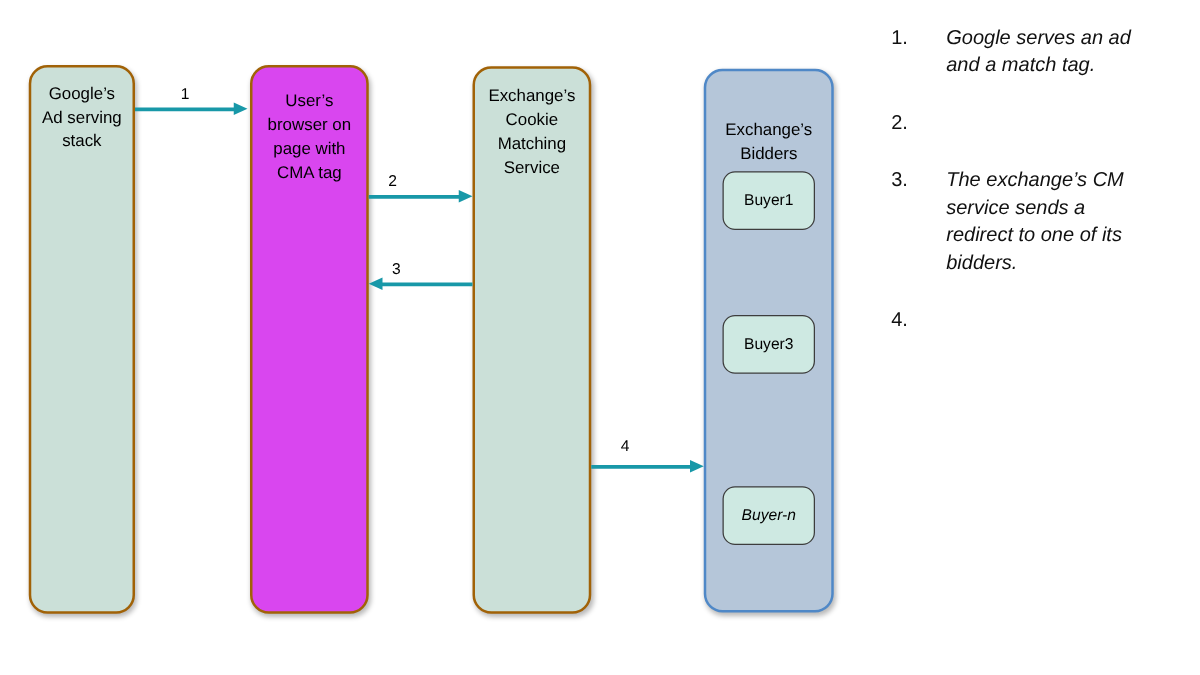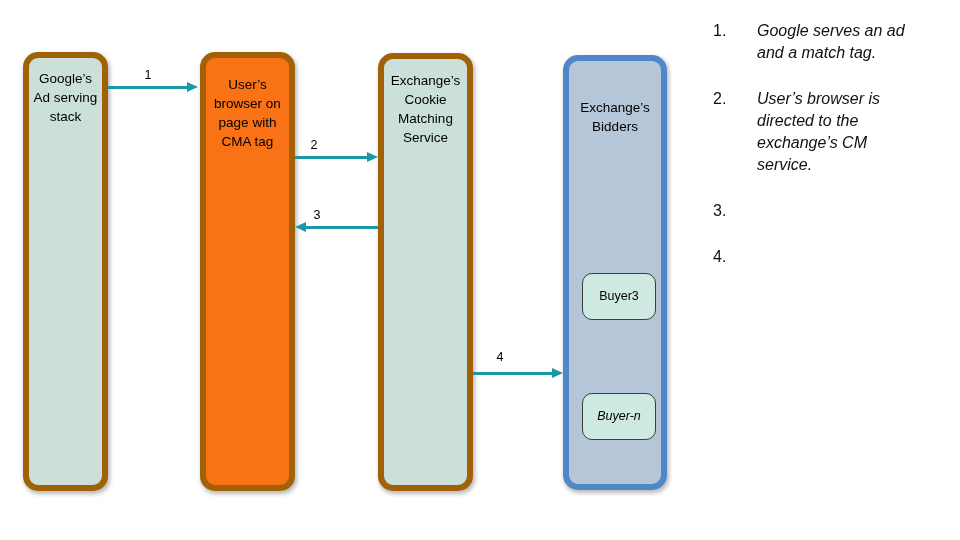--- a/index.html
+++ b/index.html
@@ -13,50 +13,50 @@
   #canvas {
     position: relative;
     width: 960px; height: 540px;
     background: #ffffff;
   }
 
   
   .node {
     position: absolute;
     box-sizing: border-box;
-    border: 6px solid #a16207;
+    border: 2px solid #a16207;
     border-radius: 15px;
     box-shadow: 1.5px 2.5px 4px rgba(0,0,0,0.28);
     text-align: center;
     font-size: 13.5px;
     line-height: 19px;
     white-space: pre-line;
   }
   #node-google   { left: 23px;  top: 52px; width: 85px;  height: 439px; background: #cbe0d8; padding-top: 11px; }
-  #node-browser  { left: 200px; top: 52px; width: 95px;  height: 439px; background: #f97316; padding-top: 17px; }
+  #node-browser  { left: 200px; top: 52px; width: 95px;  height: 439px; background: #d946ef; padding-top: 17px; }
   #node-cms      { left: 378px; top: 53px; width: 95px;  height: 438px; background: #cbe0d8; padding-top: 12px; }
   #node-bidders  { left: 563px; top: 55px; width: 104px; height: 435px; background: #b5c6d9;
                    border-color: #4f88c7; padding-top: 18px; }
 
   
   .buyer {
     position: absolute;
     box-sizing: border-box;
     left: 13px;
     width: 74px; height: 47px;
     background: #cee9e2;
     border: 1.5px solid #3d3d3d;
     border-radius: 10px;
     display: flex; align-items: center; justify-content: center;
     font-size: 12.5px;
     white-space: normal;
   }
   #buyer-1 { top: 80px; }
   #buyer-2 { top: 140px; }
-  #buyer-3 { top: 212px; }
+  #buyer-3 { top: 195px; }
   #buyer-n { top: 332px; font-style: italic; }
 
   
   .arrow { position: absolute; height: 11px; }
   .arrow .shaft {
     position: absolute; top: 4.25px; height: 2.5px;
     background: #1898a8;
   }
   .arrow.right .shaft { left: 0; right: 9px; }
   .arrow.left  .shaft { left: 9px; right: 0; }
@@ -108,20 +108,21 @@
 CMA tag</div>
 
   <div class="node" id="node-cms">Exchange’s
 Cookie
 Matching
 Service</div>
 
   <div class="node" id="node-bidders">
     <span>Exchange’s
 Bidders</span>
+    <div class="buyer" id="buyer-1">Buyer1</div>
     <div class="buyer" id="buyer-3">Buyer3</div>
     <div class="buyer" id="buyer-n">Buyer-n</div>
   </div>
 
   <div class="arrow right" id="arrow-1">
     <div class="shaft"></div>
     <div class="head"></div>
   </div>
   <div class="arrow-label" id="arrow-label-1">1</div>
 
@@ -144,26 +145,26 @@
   <div class="arrow-label" id="arrow-label-4">4</div>
 
   <div id="steps">
     <div class="step">
       <div class="step-num">1.</div>
       <div class="step-text">Google serves an ad
 and a match tag.</div>
     </div>
     <div class="step">
       <div class="step-num">2.</div>
-      <div class="step-text">User’s browser is
-directed to the
-exchange’s CM
-service.</div>
     </div>
     <div class="step">
       <div class="step-num">3.</div>
+      <div class="step-text">The exchange’s CM
+service sends a
+redirect to one of its
+bidders.</div>
     </div>
     <div class="step">
       <div class="step-num">4.</div>
     </div>
   </div>
 
 </div>
 
 </body></html>

